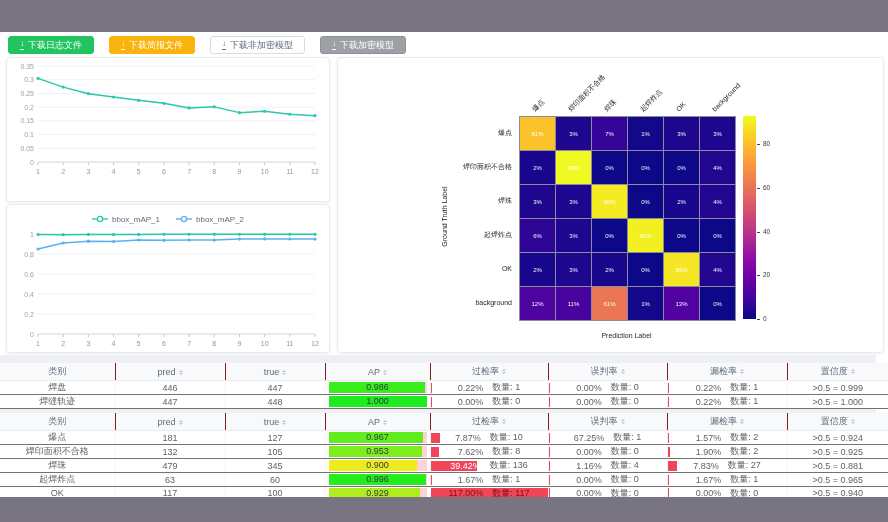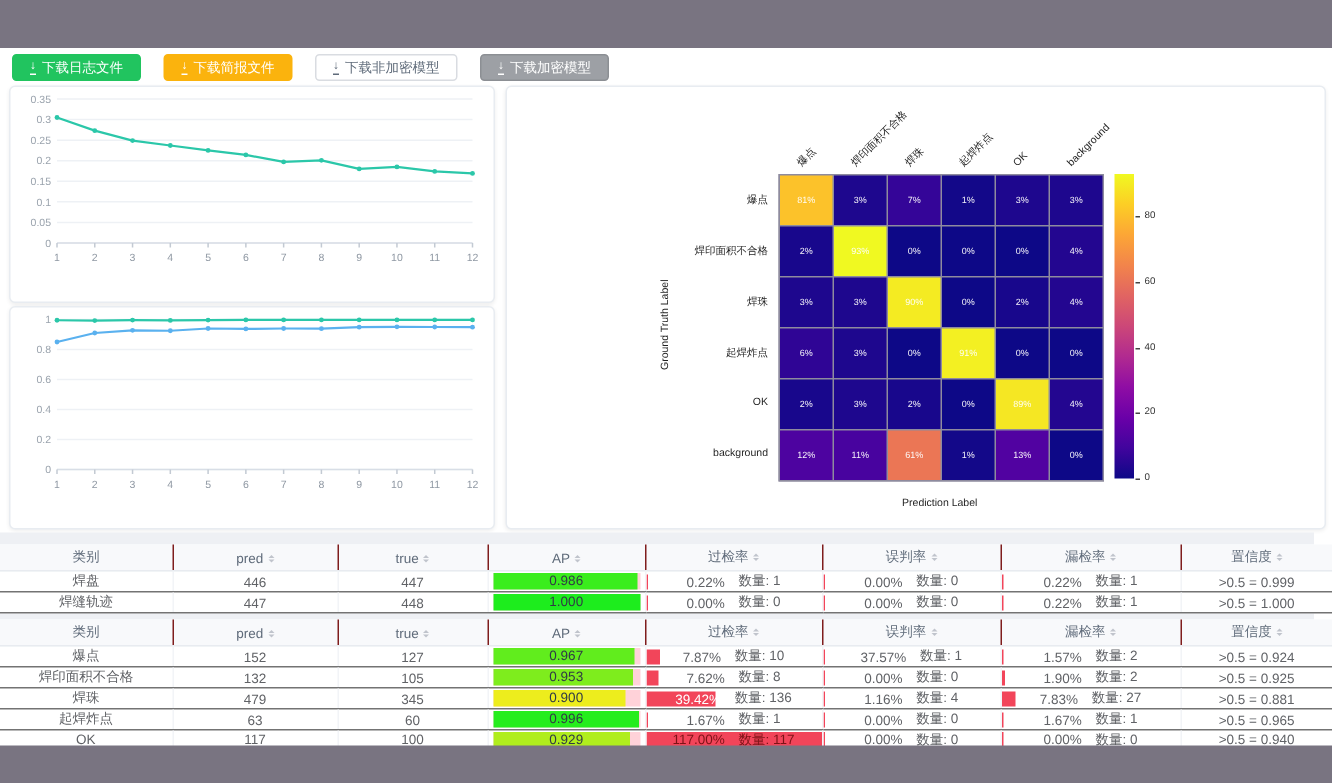--- a/index.html
+++ b/index.html
@@ -150,20 +150,36 @@
         <circle cx="178.0909090909091" cy="47.96571428571428" r="1.6" fill="#2bc7a9"></circle>
         <circle cx="203.27272727272728" cy="46.868571428571414" r="1.6" fill="#2bc7a9"></circle>
         <circle cx="228.45454545454547" cy="52.62857142857142" r="1.6" fill="#2bc7a9"></circle>
         <circle cx="253.63636363636363" cy="51.25714285714285" r="1.6" fill="#2bc7a9"></circle>
         <circle cx="278.8181818181818" cy="54.27428571428572" r="1.6" fill="#2bc7a9"></circle>
         <circle cx="304" cy="55.645714285714284" r="1.6" fill="#2bc7a9"></circle>
       </svg>
   </div>
 
   <div class="card card-map">
+    <div class="legend" id="legend-map">
+        <span class="legend-item">
+          <svg width="16" height="8">
+            <line x1="0" y1="4" x2="16" y2="4" stroke="#2bc7a9" stroke-width="1.4"></line>
+            <circle cx="8" cy="4" r="2.6" fill="#fff" stroke="#2bc7a9" stroke-width="1.4"></circle>
+          </svg>
+          <span>bbox_mAP_1</span>
+        </span>
+        <span class="legend-item">
+          <svg width="16" height="8">
+            <line x1="0" y1="4" x2="16" y2="4" stroke="#5ab1ef" stroke-width="1.4"></line>
+            <circle cx="8" cy="4" r="2.6" fill="#fff" stroke="#5ab1ef" stroke-width="1.4"></circle>
+          </svg>
+          <span>bbox_mAP_2</span>
+        </span>
+      </div>
     <svg class="plot" id="svg-map" width="314" height="121">
         <line x1="27" y1="106" x2="304" y2="106" stroke="#eef1f5" stroke-width="1"></line>
         <text x="23" y="108.5" text-anchor="end" font-size="7" fill="#9aa3ad">0</text>
         <line x1="27" y1="86" x2="304" y2="86" stroke="#eef1f5" stroke-width="1"></line>
         <text x="23" y="88.5" text-anchor="end" font-size="7" fill="#9aa3ad">0.2</text>
         <line x1="27" y1="66" x2="304" y2="66" stroke="#eef1f5" stroke-width="1"></line>
         <text x="23" y="68.5" text-anchor="end" font-size="7" fill="#9aa3ad">0.4</text>
         <line x1="27" y1="46" x2="304" y2="46" stroke="#eef1f5" stroke-width="1"></line>
         <text x="23" y="48.5" text-anchor="end" font-size="7" fill="#9aa3ad">0.6</text>
         <line x1="27" y1="25.999999999999996" x2="304" y2="25.999999999999996" stroke="#eef1f5" stroke-width="1"></line>
@@ -445,39 +461,39 @@
               </span></th>
           <th><span>置信度</span><span class="sort">
                 <i class="up"></i>
                 <i class="dn"></i>
               </span></th>
         </tr>
       </thead>
       <tbody id="tb2">
           <tr>
             <td>爆点</td>
-            <td>152</td>
+            <td>181</td>
             <td>127</td>
             <td>
               <div class="ap">
                 <i class="ap-fill" style="width: 96.7%; background: rgb(97, 237, 29);"></i>
                 <span class="ap-text">0.967</span>
               </div>
             </td>
             <td>
               <div class="rate">
                 <i class="rbar" style="width: 7.87%;"></i>
                 <span>7.87%</span>
                 <span>数量: 10</span>
               </div>
             </td>
             <td>
               <div class="rate">
                 <i class="rbar" style="width: 1%;"></i>
-                <span>37.57%</span>
+                <span>67.25%</span>
                 <span>数量: 1</span>
               </div>
             </td>
             <td>
               <div class="rate">
                 <i class="rbar" style="width: 1.57%;"></i>
                 <span>1.57%</span>
                 <span>数量: 2</span>
               </div>
             </td>

